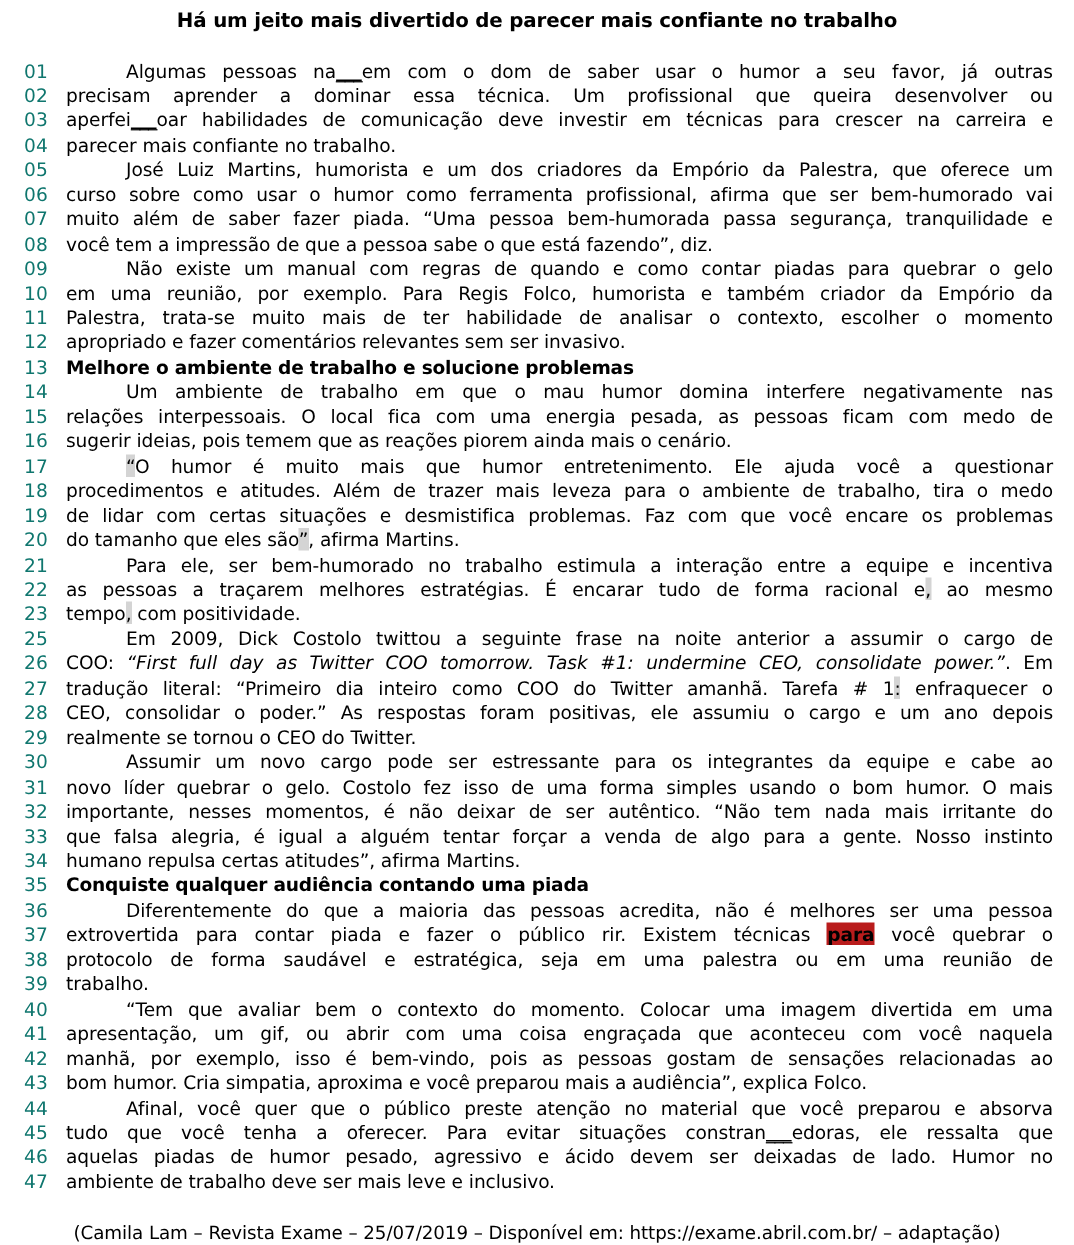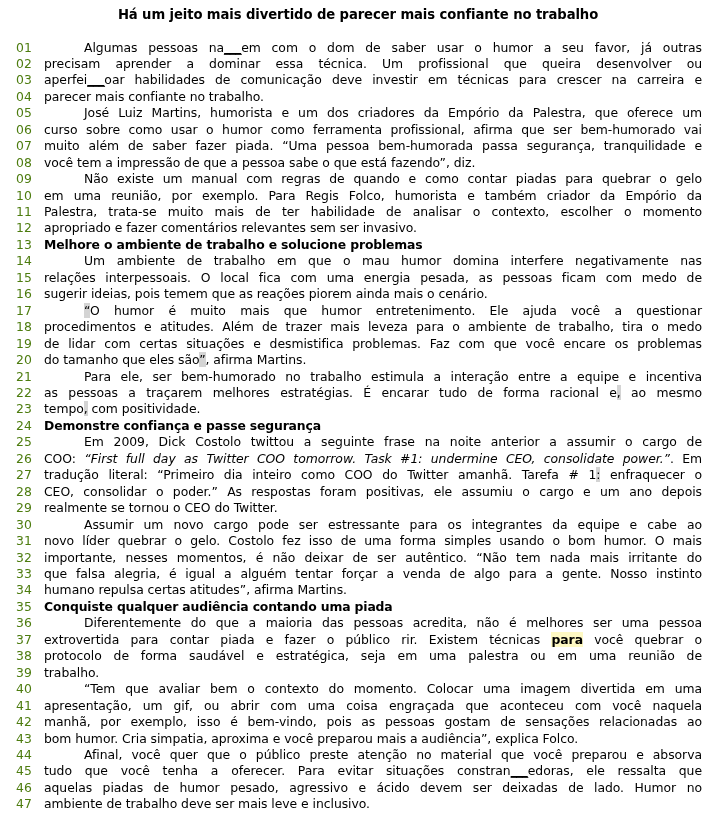--- a/index.html
+++ b/index.html
@@ -40,21 +40,21 @@
     font-size: 12.4px;
     line-height: 16.45px;
     letter-spacing: -0.05px;
   }
   .ln-num {
     width: 28px;
     min-width: 28px;
     text-align: left;
     font-size: 12.4px;
     letter-spacing: 0.1px;
-    color: #4d7c0f;
+    color: #0f766e;
     -moz-user-select: none;
   }
   .ln-text {
     flex: 1;
     text-align: justify;
     text-align-last: justify;
     white-space: pre-wrap;
     word-spacing: 0;
   }
   .ln-text.last,
@@ -69,21 +69,21 @@
     letter-spacing: -0.15px;
   }
   .indent {
     display: inline-block;
     width: 40px;
   }
   .hl {
     background: #d4d4d4;
   }
   .hl-b {
-    background: #fef9c3;
+    background: #b91c1c;
     font-weight: bold;
   }
   .it {
     font-style: italic;
   }
   .blank {
     text-decoration: underline;
     letter-spacing: -0.5px;
   }
   .source {
@@ -211,24 +211,20 @@
     <div class="ln">
       <span class="ln-num">22</span>
       <span class="ln-text"><span>as pessoas a traçarem melhores estratégias. É encarar tudo de forma racional e</span><span class="hl">,</span><span> ao mesmo</span></span>
     </div>
 
     <div class="ln">
       <span class="ln-num">23</span>
       <span class="ln-text last"><span>tempo</span><span class="hl">,</span><span> com positividade.</span></span>
     </div>
 
-    <div class="ln">
-      <span class="ln-num">24</span>
-      <span class="ln-text head">Demonstre confiança e passe segurança</span>
-    </div>
 
     <div class="ln">
       <span class="ln-num">25</span>
       <span class="ln-text"><span class="indent"></span><span>Em 2009, Dick Costolo twittou a seguinte frase na noite anterior a assumir o cargo de</span></span>
     </div>
 
     <div class="ln">
       <span class="ln-num">26</span>
       <span class="ln-text"><span>COO: </span><span class="it">“First full day as Twitter COO tomorrow. Task #1: undermine CEO, consolidate power.”</span><span>. Em</span></span>
     </div>

